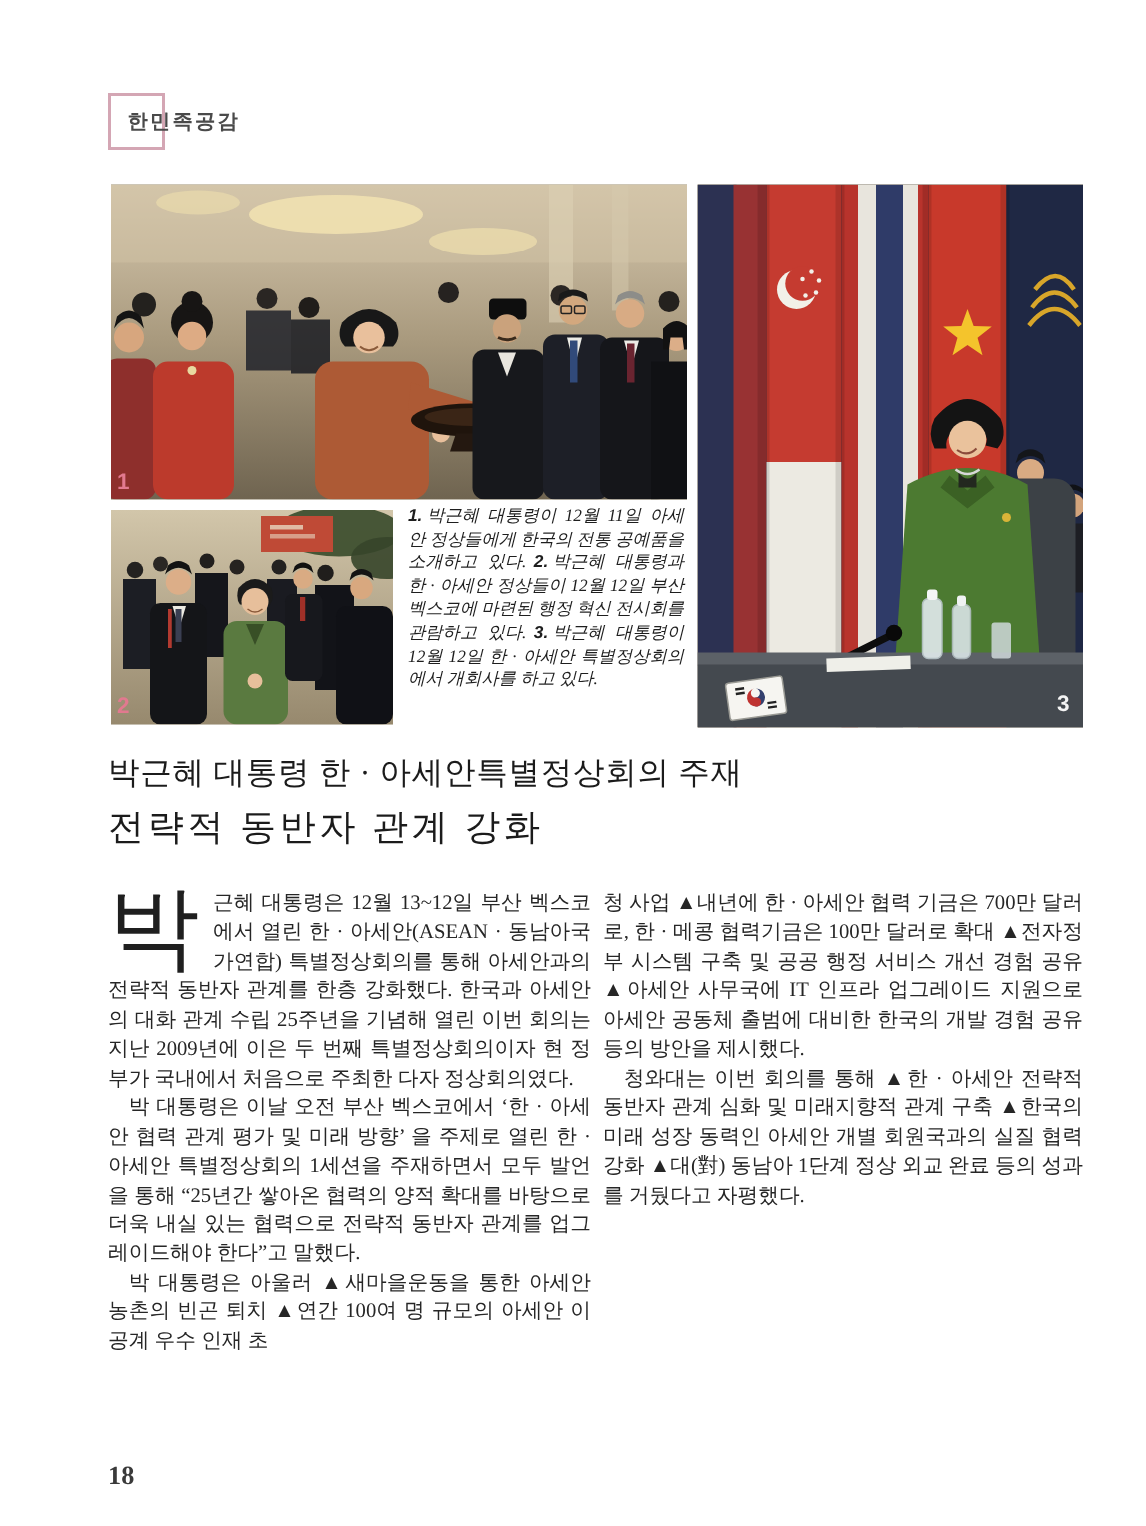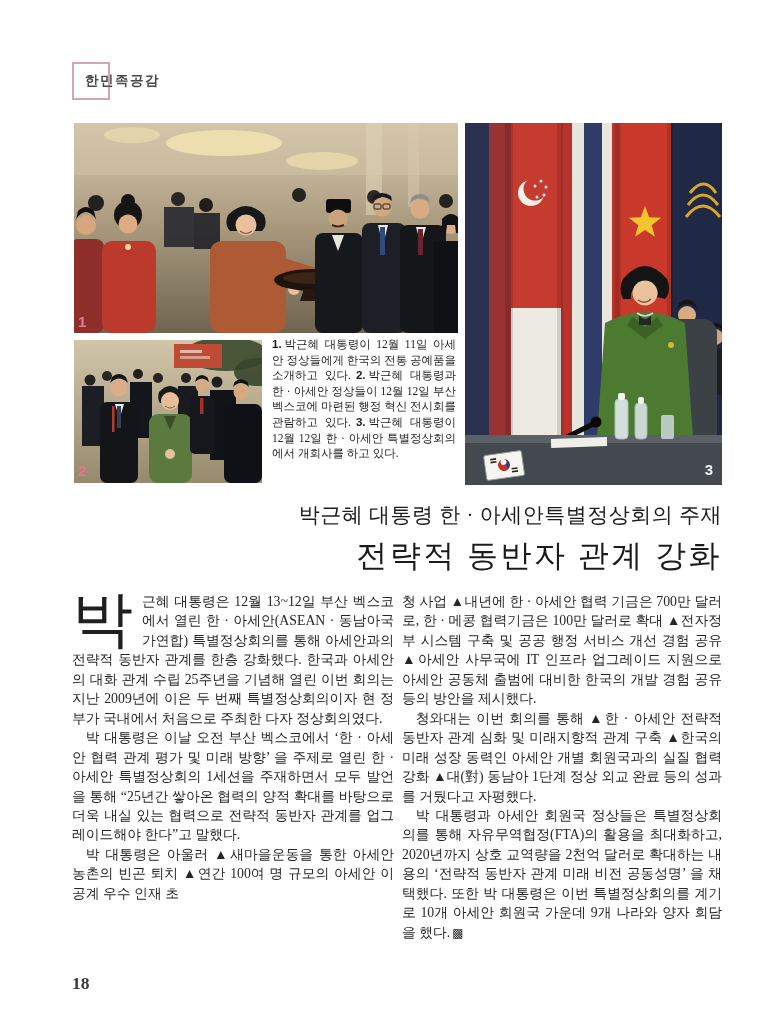--- a/index.html
+++ b/index.html
@@ -24,28 +24,28 @@
     font-weight:700;font-size:15px;line-height:1;}
   .badge-pink{color:#e2798f;}
   .badge-white{color:#f4f4f4;}
   #photo1 .badge{left:4px;bottom:4px;}
   #photo2 .badge{left:4px;bottom:5px;}
   #photo3 .badge{right:9px;bottom:8px;}
   
   .caption{
     position:absolute;left:262px;top:324px;width:184px;
     font-size:11.5px;line-height:15.6px;text-align:justify;word-break:break-all;
-    color:#1e1e1e;margin:0;
+    color:#1e1e1e;margin:0;font-style:italic;
   }
   .cap-num{font-family:"Liberation Sans","DejaVu Sans",sans-serif;font-weight:700;font-size:11.5px;margin-right:3px;}
   .cap-num.later{margin-left:5px;}
   
-  .headline{position:absolute;left:62px;top:488px;width:650px;text-align:right;color:#1b1b1b;}
+  .headline{position:absolute;left:62px;top:488px;width:650px;text-align:left;color:#1b1b1b;}
   .kicker{font-size:21px;font-weight:500;letter-spacing:0.5px;margin:0;}
-  .main-title{font-size:31px;font-weight:500;letter-spacing:2.5px;margin:6px 0 0 0;}
+  .main-title{font-size:24px;font-weight:500;letter-spacing:2.5px;margin:6px 0 0 0;}
   
   .col{
     position:absolute;top:579px;width:322px;
     font-size:13.8px;line-height:19.45px;text-align:justify;word-break:break-all;
     color:#262626;
   }
   .col-left{left:62px;}
   .col-right{left:392px;width:320px;}
   .col p{margin:0;}
   .col p.indent{text-indent:1em;}
@@ -330,18 +330,17 @@
 
   <div class="col col-left">
     <p><span class="dropcap">박</span><span>근혜 대통령은 12월 13~12일 부산 벡스코에서 열린 한 · 아세안(ASEAN · 동남아국가연합) 특별정상회의를 통해 아세안과의 전략적 동반자 관계를 한층 강화했다. 한국과 아세안의 대화 관계 수립 25주년을 기념해 열린 이번 회의는 지난 2009년에 이은 두 번째 특별정상회의이자 현 정부가 국내에서 처음으로 주최한 다자 정상회의였다.</span></p>
     <p class="indent"><span>박 대통령은 이날 오전 부산 벡스코에서 ‘한 · 아세안 협력 관계 평가 및 미래 방향’ 을 주제로 열린 한 · 아세안 특별정상회의 1세션을 주재하면서 모두 발언을 통해 “25년간 쌓아온 협력의 양적 확대를 바탕으로 더욱 내실 있는 협력으로 전략적 동반자 관계를 업그레이드해야 한다”고 말했다.</span></p>
     <p class="indent"><span>박 대통령은 아울러 ▲새마을운동을 통한 아세안 농촌의 빈곤 퇴치 ▲연간 100여 명 규모의 아세안 이공계 우수 인재 초</span></p>
   </div>
 
   <div class="col col-right">
     <p><span>청 사업 ▲내년에 한 · 아세안 협력 기금은 700만 달러로, 한 · 메콩 협력기금은 100만 달러로 확대 ▲전자정부 시스템 구축 및 공공 행정 서비스 개선 경험 공유 ▲아세안 사무국에 IT 인프라 업그레이드 지원으로 아세안 공동체 출범에 대비한 한국의 개발 경험 공유 등의 방안을 제시했다.</span></p>
     <p class="indent"><span>청와대는 이번 회의를 통해 ▲한 · 아세안 전략적 동반자 관계 심화 및 미래지향적 관계 구축 ▲한국의 미래 성장 동력인 아세안 개별 회원국과의 실질 협력 강화 ▲대(對) 동남아 1단계 정상 외교 완료 등의 성과를 거뒀다고 자평했다.</span></p>
-    <p class="indent"><span>박 대통령과 아세안 회원국 정상들은 특별정상회의를 통해 자유무역협정(FTA)의 활용을 최대화하고, 2020년까지 상호 교역량을 2천억 달러로 확대하는 내용의 ‘전략적 동반자 관계 미래 비전 공동성명’ 을 채택했다. 또한 박 대통령은 이번 특별정상회의를 계기로 10개 아세안 회원국 가운데 9개 나라와 양자 회담을 했다.</span><span class="endmark">▩</span></p>
   </div>
 
   <div class="page-number">18</div>
 
 </div>
 
 </body></html>

